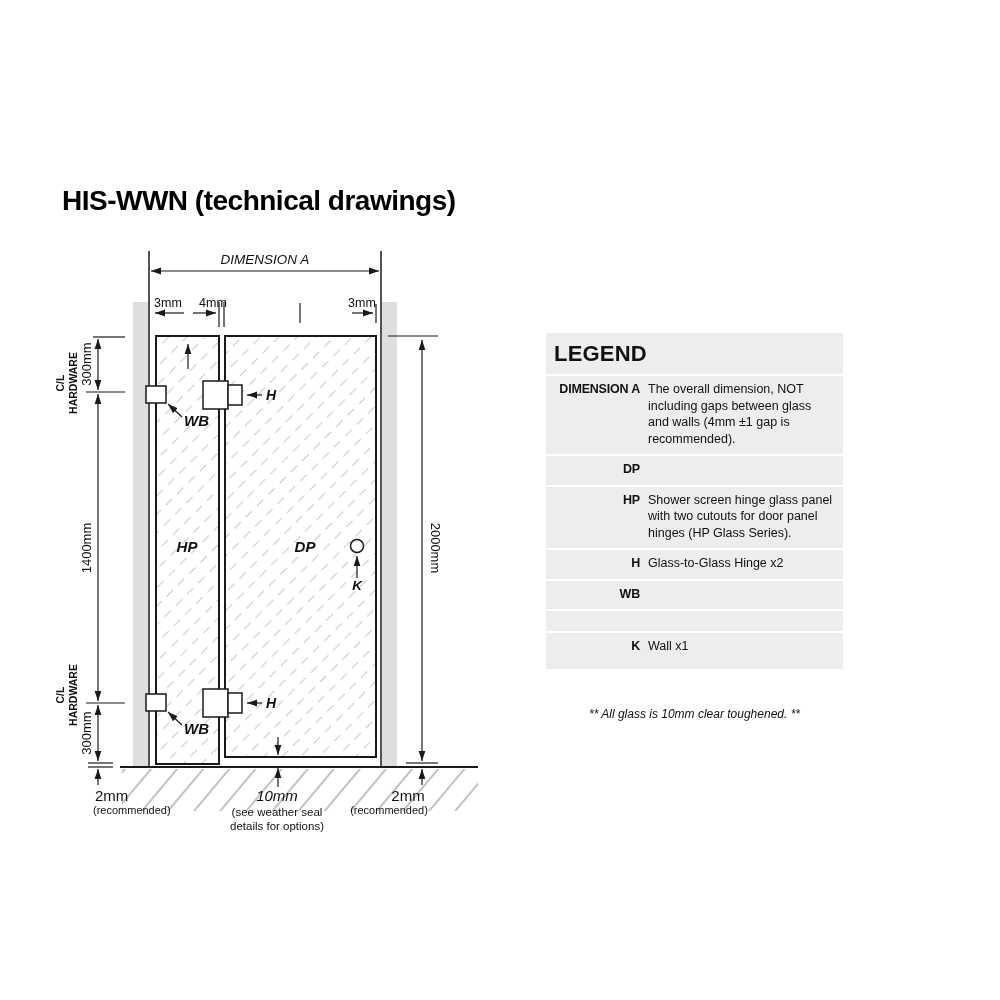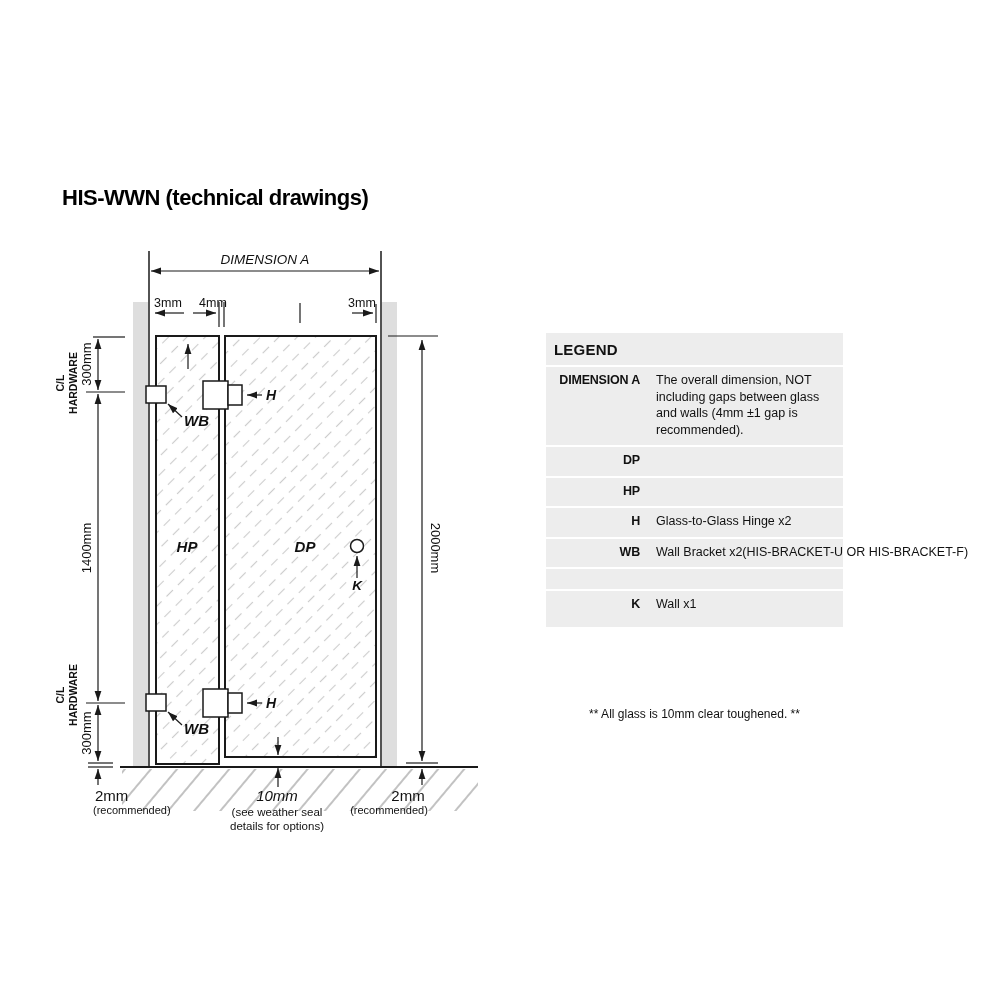--- a/index.html
+++ b/index.html
@@ -3,48 +3,48 @@
 <meta charset="utf-8">
 <style>
   html,body { margin:0; padding:0; }
   body {
     width:1000px; height:1000px; background:#ffffff; position:relative;
     font-family:"Liberation Sans", sans-serif; color:#111;
     overflow:hidden;
   }
   .title {
     position:absolute; left:62px; top:185px;
-    font-size:22px; font-weight:bold; letter-spacing:-0.5px; color:#000;
+    font-size:28px; font-weight:bold; letter-spacing:-0.5px; color:#000;
     white-space:nowrap;
   }
   #drawing-svg { position:absolute; left:0; top:0; }
   svg text { font-family:"Liberation Sans", sans-serif; fill:#111; }
 
   .legend { position:absolute; left:546px; top:333px; width:297px; }
   .legend-header {
-    background:#ededed; font-size:15px; font-weight:bold;
+    background:#ededed; font-size:22px; font-weight:bold;
     padding:8px 0 7px 8px; letter-spacing:0.2px;
   }
   .legend-row {
     display:flex; background:#ededed; border-top:2px solid #ffffff;
     padding:5px 0 7px 6px;
   }
   .legend-row.empty { height:20px; padding:0; }
   .legend-term {
     flex:none; width:88px; text-align:right; font-weight:bold;
     font-size:12.5px; line-height:16.5px; white-space:nowrap; letter-spacing:-0.2px;
   }
   .legend-desc {
-    flex:1; margin-left:16px; font-size:12.5px; line-height:16.5px;
+    flex:1; margin-left:8px; font-size:12.5px; line-height:16.5px;
     white-space:pre-line;
   }
   .legend-desc.nowrap { white-space:nowrap; }
   .footnote {
     position:absolute; left:546px; top:707px; width:297px; text-align:center;
-    font-size:12px; color:#111; white-space:nowrap;
+    font-style:italic; font-size:12px; color:#111; white-space:nowrap;
   }
   .weather-note {
     position:absolute; left:202px; top:806px; width:150px; text-align:center;
     font-size:11.5px; line-height:13.5px; white-space:pre-line;
   }
 </style>
 </head>
 <body>
 
 <div class="title">HIS-WWN (technical drawings)</div>
@@ -168,30 +168,32 @@
 and walls (4mm ±1 gap is
 recommended).</div>
   </div>
 
   <div class="legend-row">
     <div class="legend-term">DP</div>
   </div>
 
   <div class="legend-row">
     <div class="legend-term">HP</div>
+    <div class="legend-desc">Shower screen hinge glass panel
+with two cutouts for door panel
+hinges (HP Glass Series).</div>
   </div>
 
   <div class="legend-row">
     <div class="legend-term">H</div>
     <div class="legend-desc">Glass-to-Glass Hinge x2</div>
   </div>
 
   <div class="legend-row">
     <div class="legend-term">WB</div>
-    <div class="legend-desc nowrap">Wall Bracket x2(HIS-BRACKET-U OR HIS-BRACKET-F)</div>
   </div>
 
   <div class="legend-row empty">
     <div class="legend-term"></div>
     <div class="legend-desc"></div>
   </div>
 
   <div class="legend-row" style="padding-bottom:14px;">
     <div class="legend-term">K</div>
     <div class="legend-desc">Wall x1</div>

